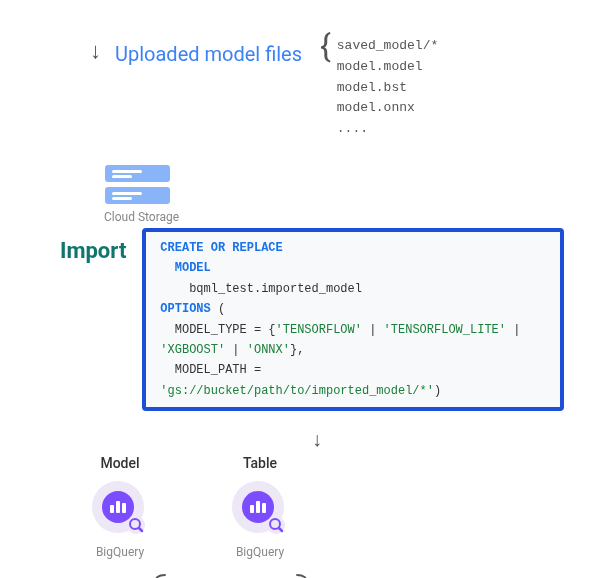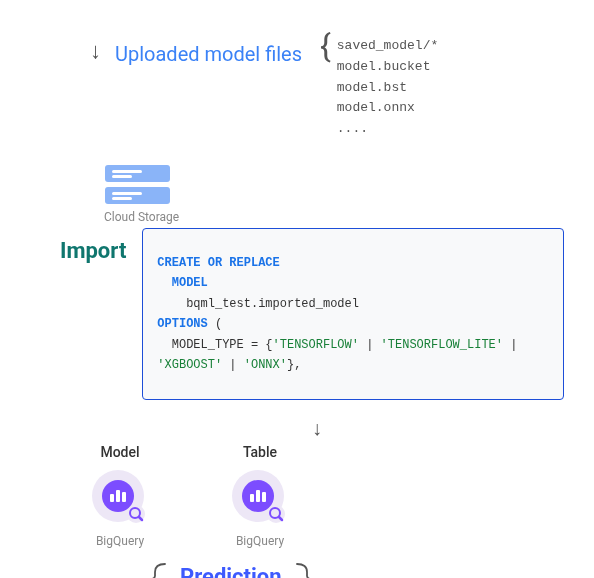--- a/index.html
+++ b/index.html
@@ -81,23 +81,23 @@
     }
     .import-label {
       font-size: 22px;
       font-weight: 700;
       color: #0f766e;
       min-width: 60px;
       margin-top: 10px;
     }
     .code-block {
       background: #f8f9fa;
-      border: 1px solid #1d4ed8;
+      border: 4px solid #1d4ed8;
       border-radius: 4px;
-      padding: 24px 14px;
+      padding: 6px 14px;
       font-family: 'Courier New', monospace;
       font-size: 12px;
       line-height: 1.7;
       color: #333;
       flex: 1;
     }
     .kw { color: #1a73e8; font-weight: 600; }
     .str { color: #188038; }
 
     
@@ -151,21 +151,21 @@
 
 <div class="diagram">
 
   <div class="upload-section">
     <div class="arrow-down">↓</div>
     <div class="upload-label">Uploaded model files</div>
     <div class="brace-group">
       <span class="brace">{</span>
       <div class="file-list">
         <div>saved_model/*</div>
-        <div>model.bucket</div>
+        <div>model.model</div>
         <div>model.bst</div>
         <div>model.onnx</div>
         <div>....</div>
       </div>
     </div>
   </div>
 
   <div class="cloud-section">
 
     <svg width="75" height="50" viewBox="0 0 75 50">
@@ -182,20 +182,21 @@
   </div>
 
   <div class="import-section">
     <div class="import-label">Import</div>
     <div class="code-block">
       <div><span class="kw">CREATE OR REPLACE</span></div>
       <div>&nbsp;&nbsp;<span class="kw">MODEL</span></div>
       <div>&nbsp;&nbsp;&nbsp;&nbsp;bqml_test.imported_model</div>
       <div><span class="kw">OPTIONS</span> (</div>
       <div>&nbsp;&nbsp;MODEL_TYPE = {<span class="str">'TENSORFLOW'</span> | <span class="str">'TENSORFLOW_LITE'</span> | <span class="str">'XGBOOST'</span> | <span class="str">'ONNX'</span>},</div>
+      <div>&nbsp;&nbsp;MODEL_PATH = <span class="str">'gs://bucket/path/to/imported_model/*'</span>)</div>
     </div>
   </div>
 
   <div class="center-arrow">↓</div>
 
   <div class="model-table-section">
 
     <div class="icon-col">
       <div class="col-label">Model</div>
 

